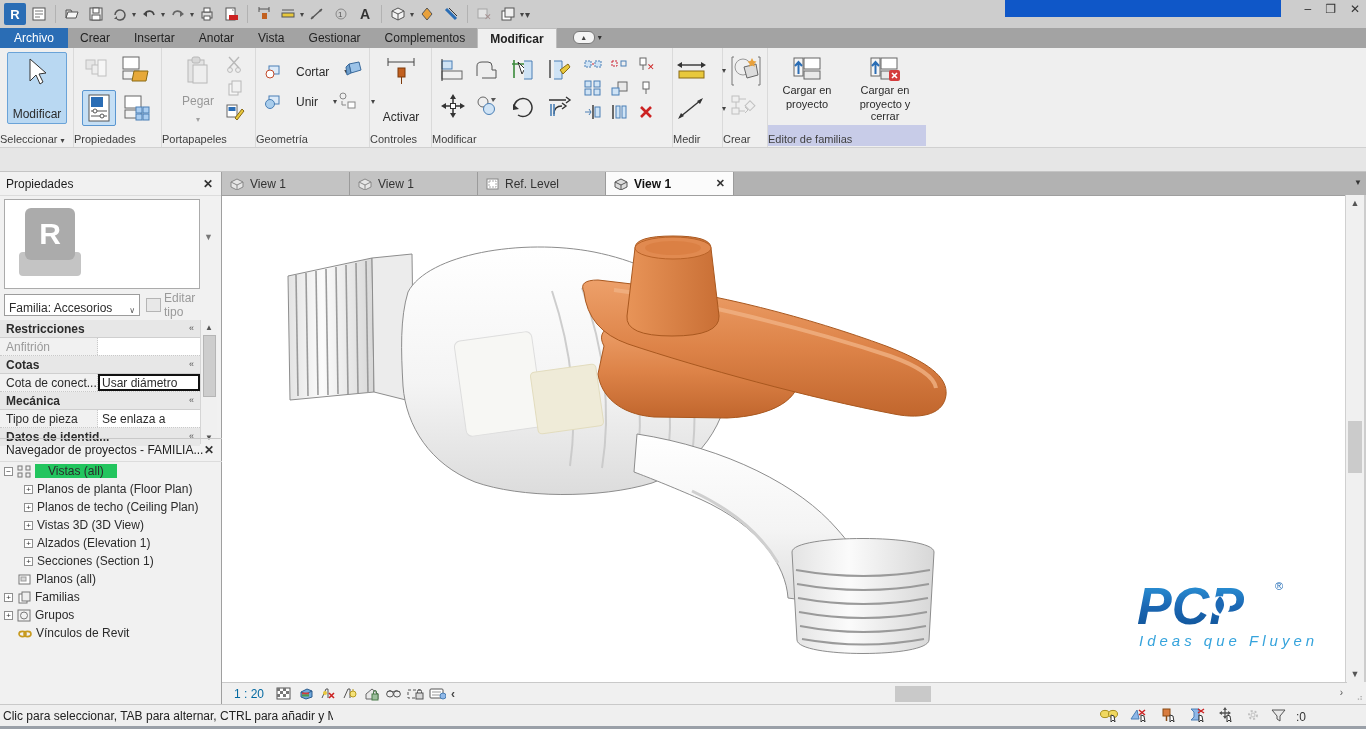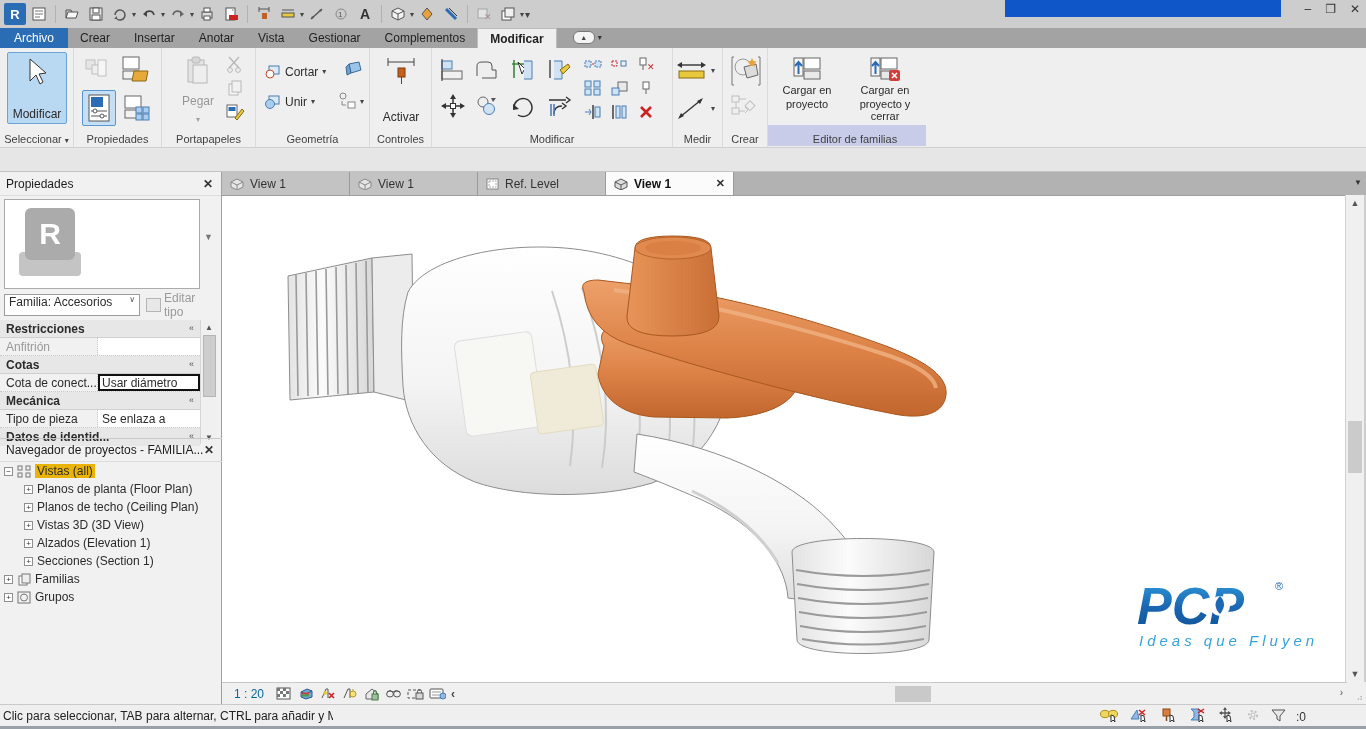--- a/index.html
+++ b/index.html
@@ -24,25 +24,25 @@
   .rtab { float:left; height:20px; padding:3px 12px 0 12px; color:#222; cursor:default; }
   .rtab.file { background:#2a6db5; color:#fff; padding:3px 14px 0 14px; }
   .rtab.active { background:#efefef; border:1px solid #bdbdbd; border-bottom:none; font-weight:bold; }
   .ribbon-collapse { float:left; margin:3px 0 0 16px; display:flex; align-items:center; gap:3px; }
   .ribbon-collapse .pill { width:22px; height:13px; border:1px solid #777; border-radius:6px; background:#f4f4f4; font-size:7px; text-align:center; line-height:12px; color:#444; }
   .ribbon-collapse .caret { font-size:8px; color:#333; }
 
   
   #ribbon { left:0; top:48px; width:1366px; height:100px; background:#efefef; border-bottom:1px solid #d0d0d0; }
   .panel { position:absolute; top:0; height:99px; border-right:1px solid #dadada; }
-  .panel-label { position:absolute; bottom:2px; left:0; right:0; text-align:center; font-size:11px; color:#3f3f3f; white-space:nowrap; }
+  .panel-label { position:absolute; bottom:2px; left:0; right:0; font-size:11px; color:#3f3f3f; white-space:nowrap; }
   .big-btn { position:absolute; display:flex; flex-direction:column; align-items:center; justify-content:space-between; padding:4px 2px 2px 2px; border-radius:2px; }
   .modify-big { left:7px; top:4px; width:60px; height:72px; background:#b9d8f2; border:1px solid #6aa3d8; }
   .small-ic { position:absolute; width:22px; height:22px; display:flex; align-items:center; justify-content:center; }
-  .txt-ic-row { position:absolute; display:flex; align-items:center; gap:4px; font-size:12px; color:#2b2b2b; white-space:nowrap; }
+  .txt-ic-row { position:absolute; display:flex; align-items:center; gap:15px; font-size:12px; color:#2b2b2b; white-space:nowrap; }
   .drop { font-size:8px; color:#444; }
   .grayed { opacity:.45; filter:grayscale(.6); }
   .fam-strip { position:absolute; left:768px; top:77px; width:158px; height:21px; background:#c8cce8; }
   .load-btn { position:absolute; top:6px; width:74px; display:flex; flex-direction:column; align-items:center; gap:2px; font-size:11px; line-height:12px; text-align:center; color:#2b2b2b; }
 
   #midstrip { left:0; top:148px; width:1366px; height:24px; background:#e6e6e6; border-bottom:1px solid #c4c4c4; }
 
   
   #viewtabs { left:222px; top:172px; width:1144px; height:23px; background:#b2b2b2; }
   .vtab { float:left; height:23px; width:128px; background:#c3c3c3; border-right:1px solid #9b9b9b; display:flex; align-items:center; gap:6px; padding:0 8px; color:#333; }
@@ -53,21 +53,21 @@
   
   #leftpanel { left:0; top:172px; width:222px; height:532px; background:#f1f1f1; border-right:1px solid #9f9f9f; }
   .pane-head { position:relative; height:24px; display:flex; align-items:center; padding:0 6px; color:#1d1d1d; border-bottom:1px solid #dcdcdc; }
   .pane-head .x { position:absolute; right:8px; font-size:12px; font-weight:bold; color:#333; }
   #preview-box { position:absolute; left:4px; top:27px; width:196px; height:90px; background:#fff; border:1px solid #ababab; }
   .keycap { position:absolute; left:14px; top:8px; width:62px; height:72px; }
   .keycap .top { position:absolute; left:6px; top:0; width:50px; height:52px; background:#ababab; border-radius:6px; display:flex; align-items:center; justify-content:center; color:#fff; font-weight:bold; font-size:30px; }
   .keycap .base { position:absolute; left:0; top:44px; width:62px; height:24px; background:#c4c4c4; border-radius:4px; }
   #preview-caret { position:absolute; left:204px; top:60px; font-size:9px; color:#777; }
   .type-row { position:absolute; left:4px; top:122px; width:214px; height:22px; display:flex; gap:4px; }
-  .type-select { width:136px; height:22px; background:#fff; border:1px solid #9c9c9c; display:flex; align-items:flex-start; padding:0 4px; justify-content:space-between; }
+  .type-select { width:136px; height:22px; background:#fff; border:1px solid #9c9c9c; display:flex; align-items:flex-end; padding:0 4px; justify-content:space-between; }
   .edit-type { width:72px; height:22px; display:flex; align-items:center; gap:3px; color:#9a9a9a; padding:0 2px; }
   .edit-type .ei { width:16px; height:14px; border:1px solid #b5b5b5; background:#e8e8e8; }
 
   .prop-grid { position:absolute; left:0; top:148px; width:200px; }
   .prow { display:flex; height:18px; border-bottom:1px dotted #c9c9c9; }
   .prow .lab { width:98px; padding:2px 2px 0 6px; border-right:1px dotted #c9c9c9; white-space:nowrap; overflow:hidden; }
   .prow .val { flex:1; background:#fff; padding:2px 2px 0 4px; white-space:nowrap; overflow:hidden; }
   .prow.section { background:#e7e7e7; border-bottom:1px solid #cfcfcf; font-weight:bold; }
   .prow.section .lab { border-right:none; width:170px; }
   .prow.section .chev { margin-left:auto; padding:3px 6px 0 0; font-size:9px; color:#555; font-weight:normal; }
@@ -79,21 +79,21 @@
   .prop-scroll .arr.dn { position:absolute; bottom:0; left:0; right:0; }
   .help-row { position:absolute; left:0; top:276px; width:222px; height:26px; border-top:1px solid #d5d5d5; display:flex; align-items:center; }
   .help-link { margin-left:6px; color:#2a63c8; text-decoration:underline; }
   .apply-btn { position:absolute; right:6px; width:66px; height:20px; background:#e4e4e4; border:1px solid #c2c2c2; color:#9a9a9a; text-align:center; line-height:19px; }
 
   #browser { position:absolute; left:0; top:266px; width:222px; height:266px; }
   .tree { position:absolute; left:0; top:24px; width:222px; }
   .trow { height:18px; display:flex; align-items:center; gap:4px; white-space:nowrap; }
   .expander { width:9px; height:9px; border:1px solid #8f8f8f; background:#fff; font-size:8px; line-height:7px; text-align:center; color:#333; flex:0 0 9px; }
   .tico { width:14px; height:13px; flex:0 0 14px; }
-  .trow .sel { background:#eab308; padding:0 2px; }
+  .trow .sel { background:#22c55e; padding:0 13px; }
 
   
   #canvas { left:222px; top:195px; width:1123px; height:487px; background:#fff; border-top:1px solid #9f9f9f; }
   #vscroll { left:1345px; top:195px; width:19px; height:487px; background:#f0f0f0; border-left:1px solid #d0d0d0; }
   #vscroll .arr { text-align:center; font-size:9px; color:#555; height:16px; padding-top:3px; }
   #vscroll .thumb { position:absolute; left:2px; top:226px; width:14px; height:52px; background:#cbcbcb; }
   #vscroll .arr.dn { position:absolute; bottom:0; left:0; right:0; }
 
   
   #vcb { left:222px; top:682px; width:268px; height:22px; background:#f0f0f0; border-top:1px solid #c9c9c9; display:flex; align-items:center; gap:5px; padding:0 6px; }
@@ -573,21 +573,21 @@
           <rect x="12" y="17" width="16" height="8" fill="#e9e9e9" stroke="#666"></rect>
           <rect x="2" y="4" width="9" height="18" fill="#f5f5f5" stroke="#666"></rect>
           <path d="M6.5 20 L6.5 9 M3 12 L6.5 8 L10 12" stroke="#2a6db5" stroke-width="2" fill="none"></path>
           <rect x="20" y="16" width="11" height="11" fill="#d43c3c" rx="2"></rect>
           <path d="M23 19 L28 24 M28 19 L23 24" stroke="#fff" stroke-width="1.6"></path>
         </svg>
       <span>Cargar en</span>
       <span>proyecto y cerrar</span>
     </div>
     <div class="fam-strip" style="left:0;top:77px;width:158px;"></div>
-    <div class="panel-label" style="z-index:2;margin-left:16px;"><span>Editor de familias</span></div>
+    <div class="panel-label" style="z-index:2;"><span>Editor de familias</span></div>
   </div>
 </div>
 
 <div id="midstrip" class="abs"></div>
 
 <div id="viewtabs" class="abs">
   <div class="vtab">
     <svg width="14" height="12">
         <path d="M7 1 L13 4 L13 9 L7 12 L1 9 L1 4 Z" fill="#e6e6e6" stroke="#888"></path>
         <path d="M1 4 L7 7 L13 4 M7 7 L7 12" fill="none" stroke="#888"></path>
@@ -713,35 +713,49 @@
         <span>Vistas 3D (3D View)</span>
       </div>
       <div class="trow" style="padding-left:24px;">
         <span class="expander">+</span>
         <span>Alzados (Elevation 1)</span>
       </div>
       <div class="trow" style="padding-left:24px;">
         <span class="expander">+</span>
         <span>Secciones (Section 1)</span>
       </div>
+      <div class="trow" style="padding-left:18px;">
+        <svg class="tico">
+            <rect x="1" y="2" width="11" height="9" fill="#fff" stroke="#777"></rect>
+            <rect x="3" y="4" width="5" height="4" fill="#d8d8d8" stroke="#999"></rect>
+          </svg>
+        <span>Planos (all)</span>
+      </div>
       <div class="trow" style="padding-left:4px;">
         <span class="expander">+</span>
         <svg class="tico">
             <rect x="2" y="3" width="8" height="9" fill="#fff" stroke="#777"></rect>
             <rect x="5" y="1" width="8" height="9" fill="#eee" stroke="#777"></rect>
           </svg>
         <span>Familias</span>
       </div>
       <div class="trow" style="padding-left:4px;">
         <span class="expander">+</span>
         <svg class="tico">
             <rect x="1" y="1" width="12" height="11" fill="none" stroke="#777"></rect>
             <circle cx="7" cy="6.5" r="3.5" fill="none" stroke="#777"></circle>
           </svg>
         <span>Grupos</span>
+      </div>
+      <div class="trow" style="padding-left:18px;">
+        <svg class="tico">
+            <ellipse cx="4.5" cy="7" rx="3.5" ry="2.6" fill="none" stroke="#c79a1e" stroke-width="1.6"></ellipse>
+            <ellipse cx="9.5" cy="7" rx="3.5" ry="2.6" fill="none" stroke="#c79a1e" stroke-width="1.6"></ellipse>
+          </svg>
+        <span>Vínculos de Revit</span>
       </div>
     </div>
   </div>
 </div>
 
 <div id="canvas" class="abs">
   <svg width="1123" height="487" viewBox="0 0 1123 487">
     <defs>
       <linearGradient id="wg" x1="0" y1="0" x2="0" y2="1">
         <stop offset="0" stop-color="#ffffff"></stop>

